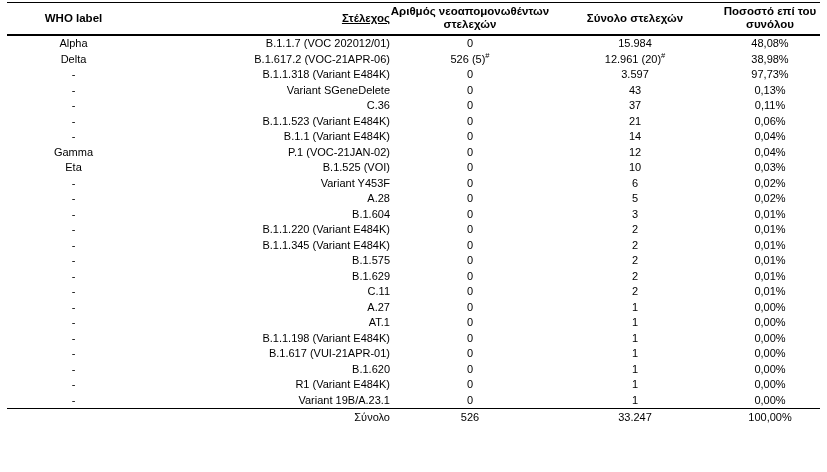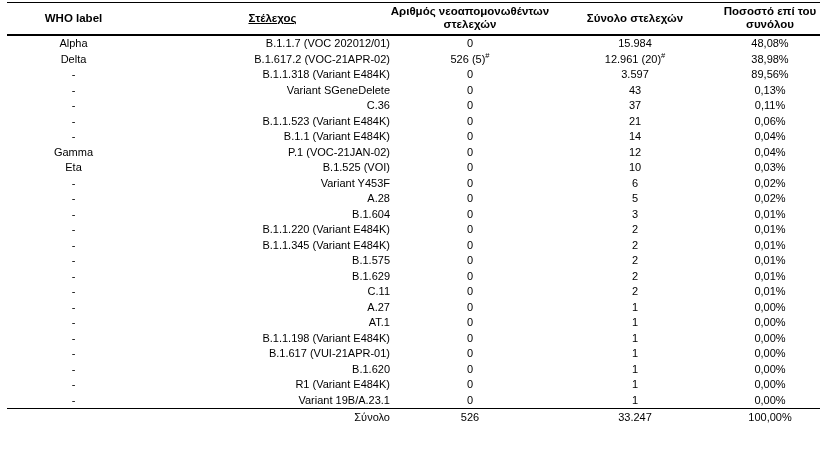--- a/index.html
+++ b/index.html
@@ -31,21 +31,21 @@
   }
   th {
     font-weight: bold;
     font-size: 11.5px;
     line-height: 13px;
     padding: 2px 0 3px 0;
     height: 26px;
     vertical-align: middle;
     text-align: center;
   }
-  th.c-strain { text-align: center; padding-left: 15px; text-decoration: underline; }
+  th.c-strain { text-align: right; padding-left: 15px; text-decoration: underline; }
   td {
     font-size: 11px;
     line-height: 15.5px;
     height: 15.5px;
     padding: 0;
     white-space: nowrap;
     overflow: hidden;
   }
   .c-who  { text-align: center; }
   .c-num  { text-align: center; }
@@ -88,31 +88,31 @@
     <tbody>
         <tr>
           <td class="c-who">Alpha</td>
           <td class="c-strain">B.1.1.7 (VOC 202012/01)</td>
           <td class="c-num">0</td>
           <td class="c-num">15.984</td>
           <td class="c-num">48,08%</td>
         </tr>
         <tr>
           <td class="c-who">Delta</td>
-          <td class="c-strain">B.1.617.2 (VOC-21APR-02)</td>
+          <td class="c-strain">B.1.617.2 (VOC-21APR-06)</td>
           <td class="c-num">526 (5)<sup>#</sup></td>
           <td class="c-num">12.961 (20)<sup>#</sup></td>
           <td class="c-num">38,98%</td>
         </tr>
         <tr>
           <td class="c-who">-</td>
           <td class="c-strain">B.1.1.318 (Variant E484K)</td>
           <td class="c-num">0</td>
           <td class="c-num">3.597</td>
-          <td class="c-num">89,56%</td>
+          <td class="c-num">97,73%</td>
         </tr>
         <tr>
           <td class="c-who">-</td>
           <td class="c-strain">Variant SGeneDelete</td>
           <td class="c-num">0</td>
           <td class="c-num">43</td>
           <td class="c-num">0,13%</td>
         </tr>
         <tr>
           <td class="c-who">-</td>

